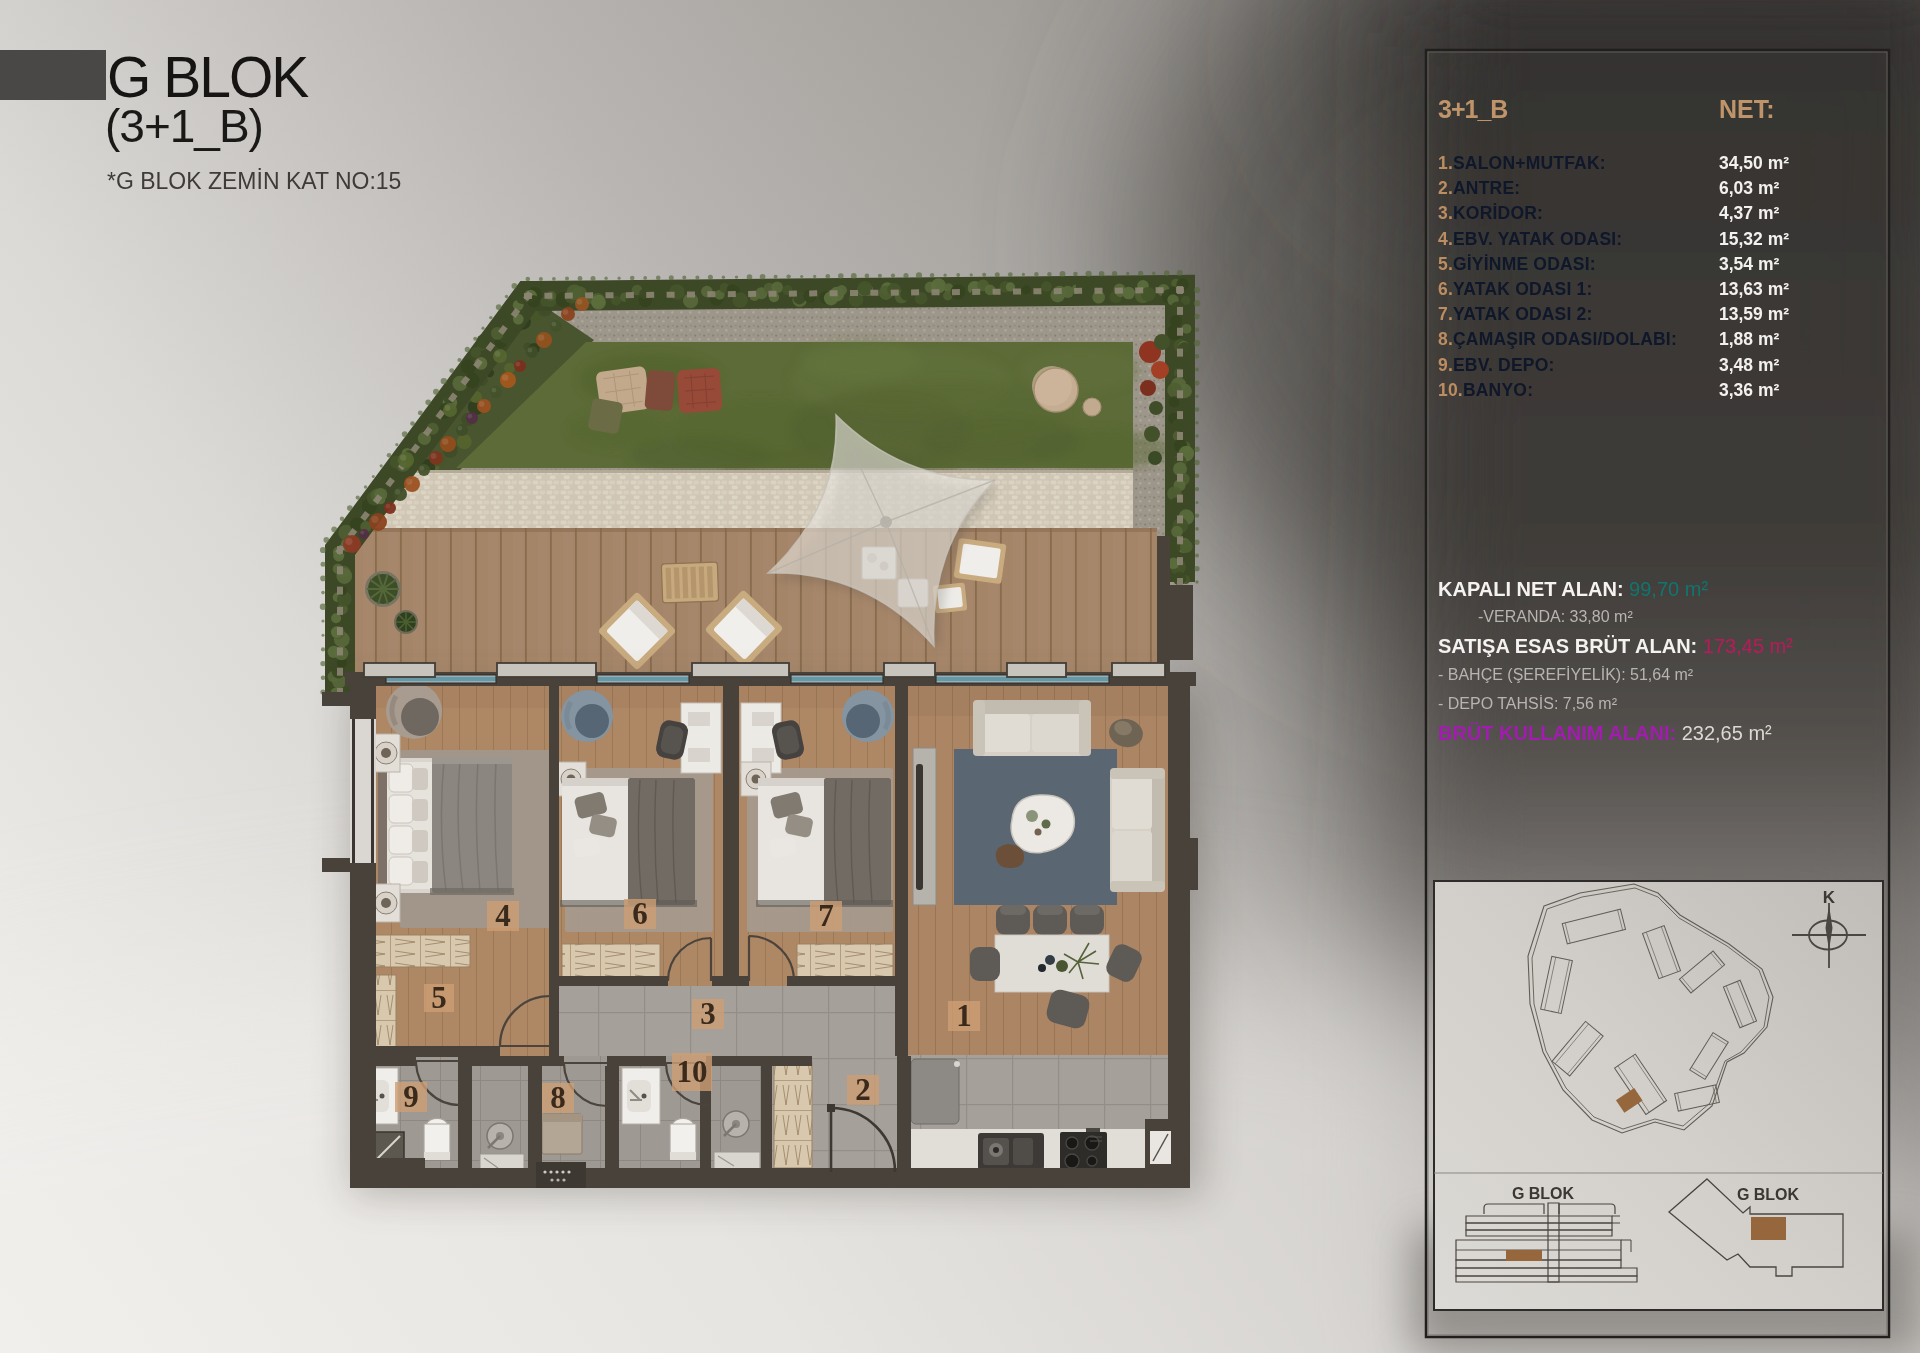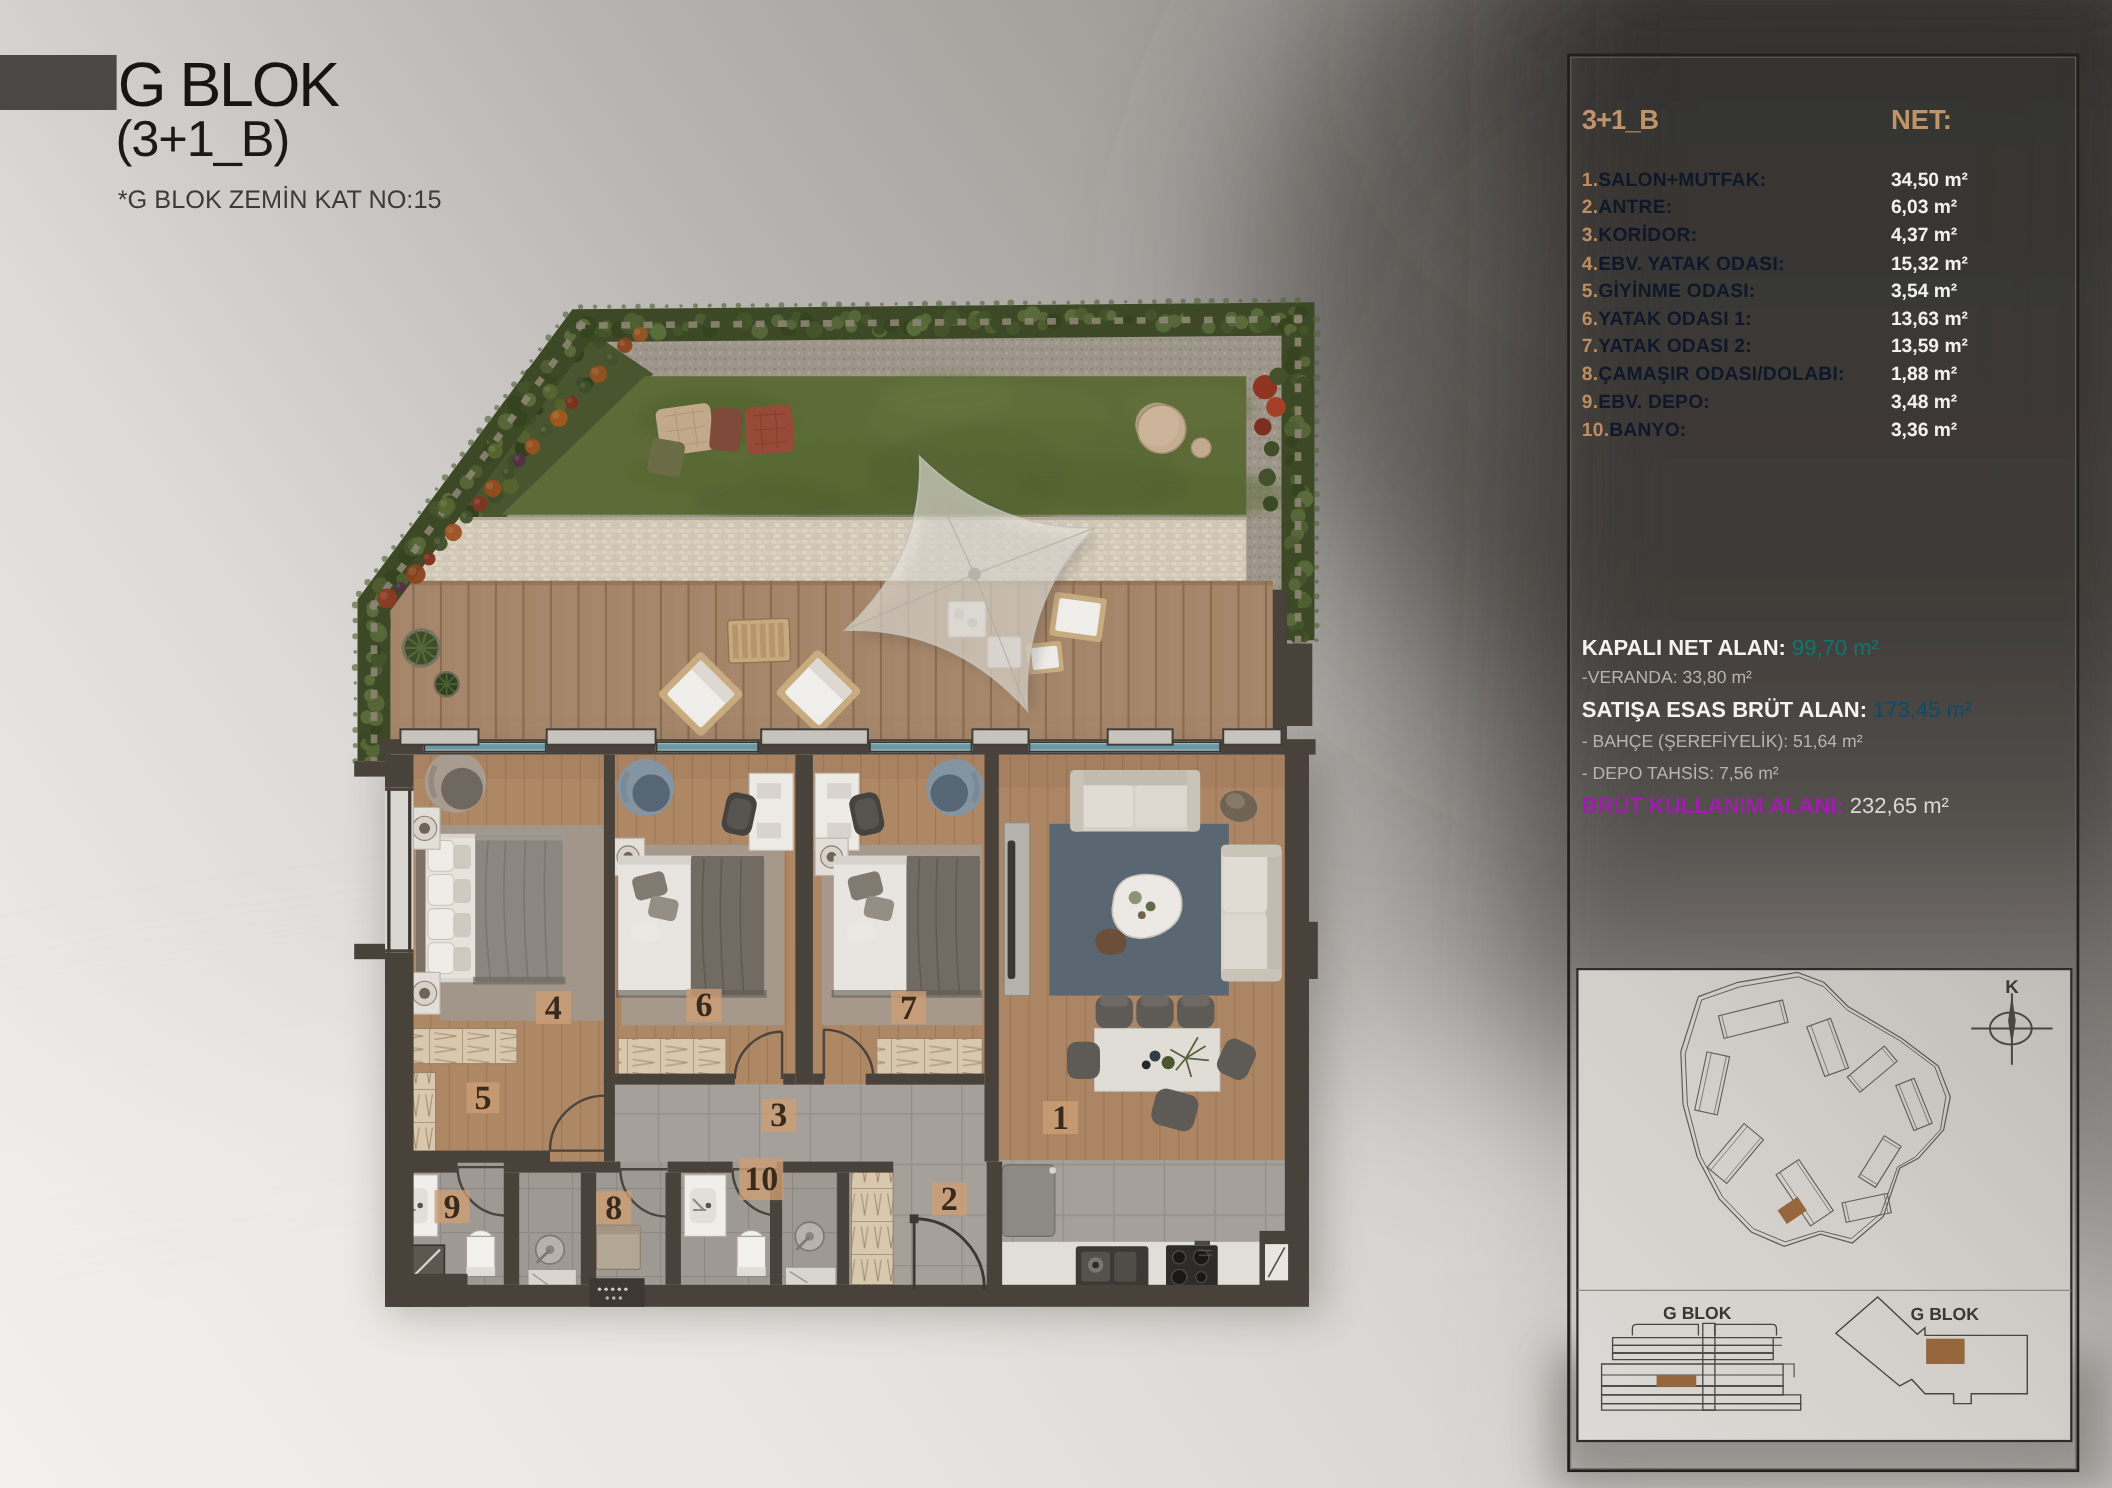--- a/index.html
+++ b/index.html
@@ -1195,16 +1195,16 @@
 <div class="prow" style="top:304px"><span class="tan">7.</span><span class="wl">YATAK ODASI 2:</span></div>
 <div class="pval" style="top:304px">13,59 m²</div>
 <div class="prow" style="top:329px"><span class="tan">8.</span><span class="wl">ÇAMAŞIR ODASI/DOLABI:</span></div>
 <div class="pval" style="top:329px">1,88 m²</div>
 <div class="prow" style="top:355px"><span class="tan">9.</span><span class="wl">EBV. DEPO:</span></div>
 <div class="pval" style="top:355px">3,48 m²</div>
 <div class="prow" style="top:380px"><span class="tan">10.</span><span class="wl">BANYO:</span></div>
 <div class="pval" style="top:380px">3,36 m²</div>
 
 <div class="sline" style="top:578px;font-size:20px;"><b style="color:#f5f3f1">KAPALI NET ALAN:</b> <span style="color:#0f766e">99,70 m²</span></div>
-<div class="sline" style="top:608px;font-size:16px;color:#b7b4b1;">-VERANDA: 33,80 m²</div>
-<div class="sline" style="top:635px;font-size:20px;"><b style="color:#f5f3f1">SATIŞA ESAS BRÜT ALAN:</b> <span style="color:#0c4a6e">173,45 m²</span></div>
+<div class="sline" style="top:608px;font-size:16px;color:#b7b4b1;margin-left:40px;">-VERANDA: 33,80 m²</div>
+<div class="sline" style="top:635px;font-size:20px;"><b style="color:#f5f3f1">SATIŞA ESAS BRÜT ALAN:</b> <span style="color:#be185d">173,45 m²</span></div>
 <div class="sline" style="top:666px;font-size:16px;color:#b7b4b1;">- BAHÇE (ŞEREFİYELİK): 51,64 m²</div>
 <div class="sline" style="top:695px;font-size:16px;color:#b7b4b1;">- DEPO TAHSİS: 7,56 m²</div>
 <div class="sline" style="top:722px;font-size:20px;"><b style="color:#a21caf">BRÜT KULLANIM ALANI:</b> <span style="color:#dbd8d5">232,65 m²</span></div>
 </body></html>

